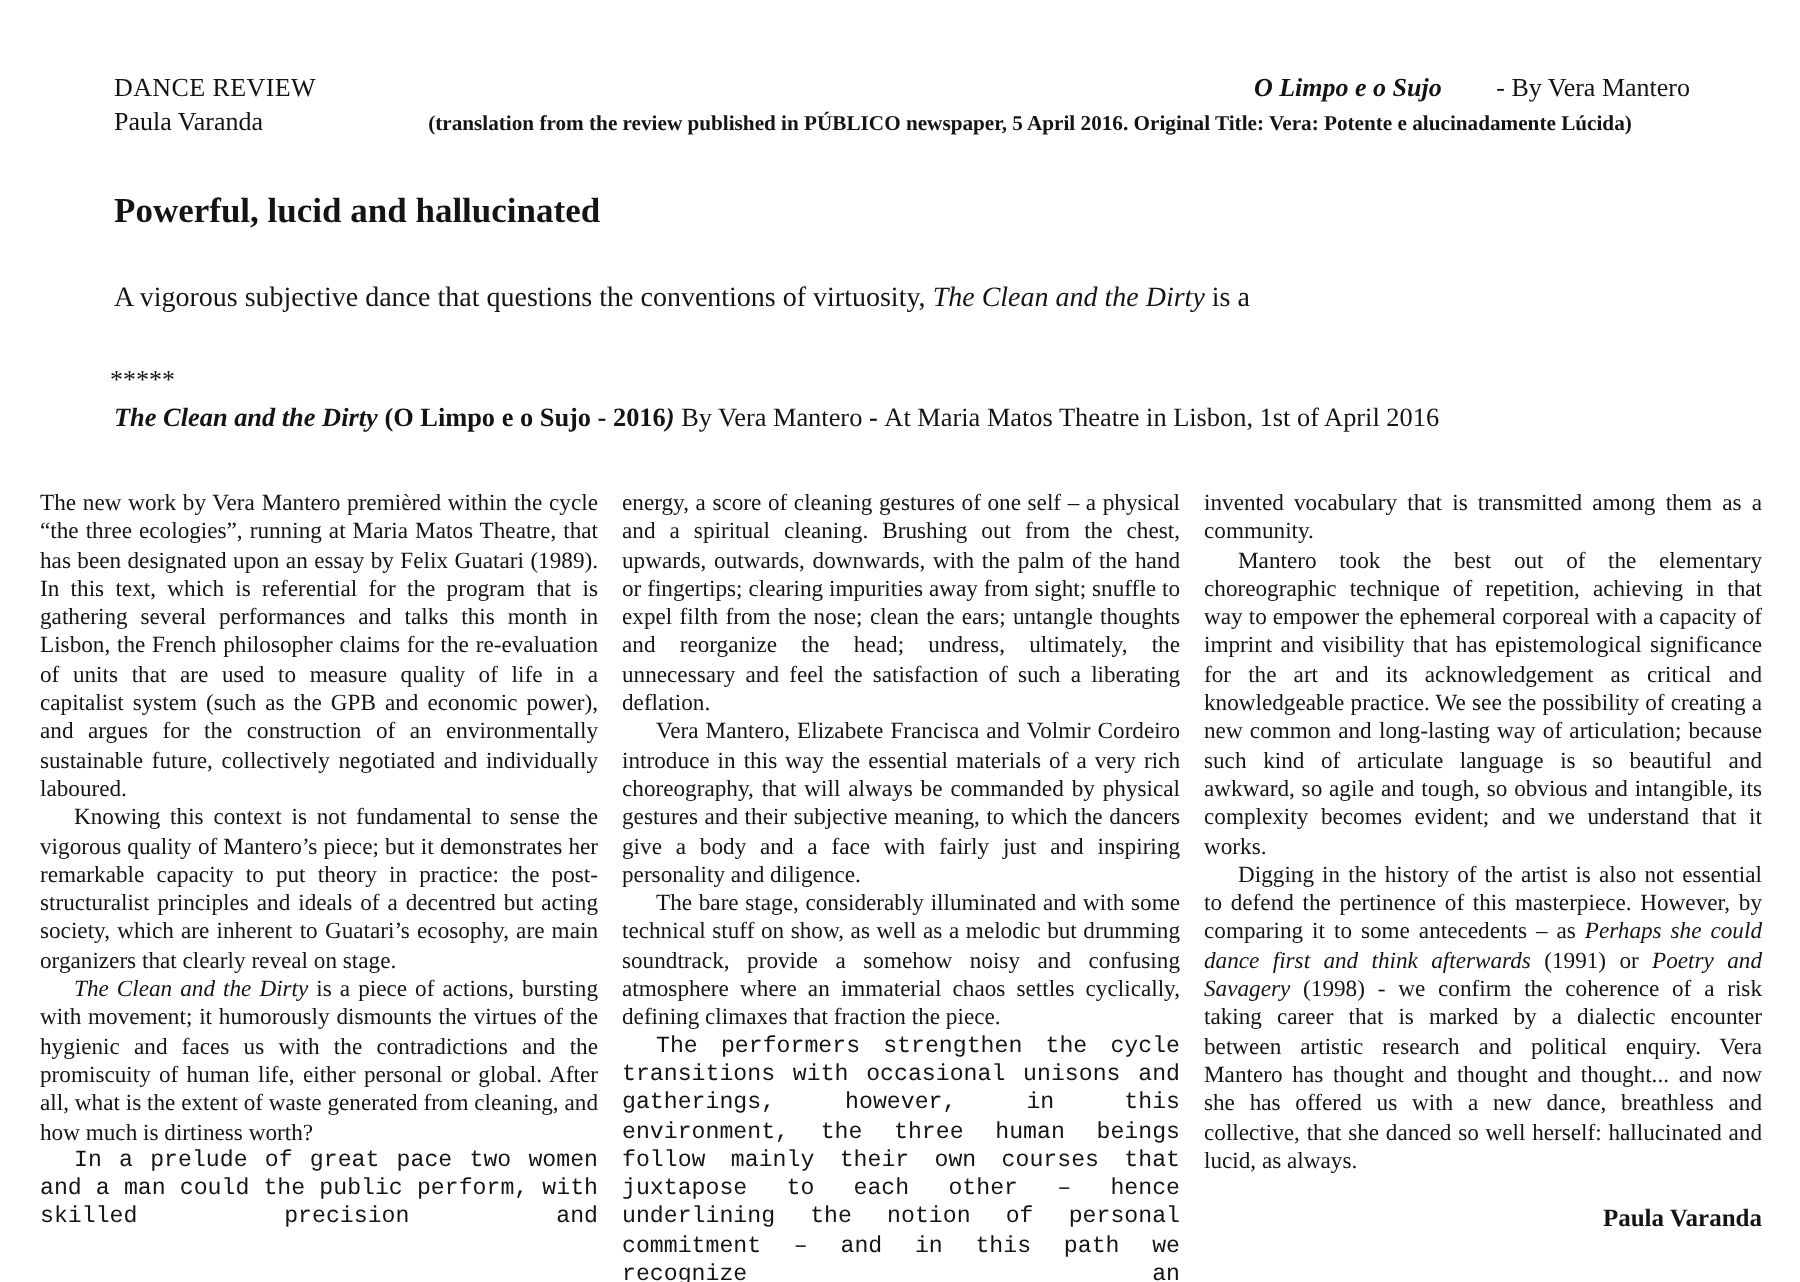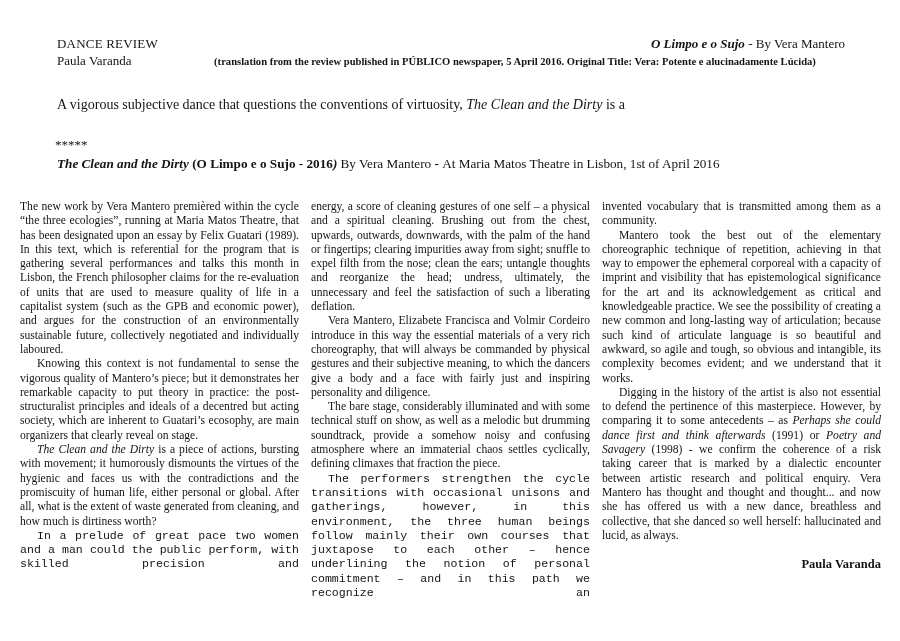--- a/index.html
+++ b/index.html
@@ -16,21 +16,21 @@
   .header { margin: 36px 55px 0 57px; }
   .hrow1 {
     display: flex;
     justify-content: space-between;
     align-items: baseline;
     font-size: 13px;
     line-height: 16px;
   }
   .kicker { letter-spacing: 0.2px; }
   .work-title { font-weight: bold; font-style: italic; }
-  .work-title-suffix { font-weight: normal; font-style: normal; }
+  .work-title-suffix { font-weight: normal; font-style: normal; margin-left: 24px; }
   .hrow2 {
     display: flex;
     align-items: baseline;
     margin-top: 1px;
     font-size: 13px;
     line-height: 16px;
   }
   .author { flex: 0 0 128px; }
   .translation-note {
     flex: 1;
@@ -93,20 +93,21 @@
     <div class="hrow1">
       <span class="kicker">DANCE REVIEW</span>
       <span><span class="work-title">O Limpo e o Sujo</span><span class="work-title-suffix"> - By Vera Mantero</span></span>
     </div>
     <div class="hrow2">
       <span class="author">Paula Varanda</span>
       <span class="translation-note">(translation from the review published in PÚBLICO newspaper, 5 April 2016. Original Title: Vera: Potente e alucinadamente Lúcida)</span>
     </div>
   </div>
 
+  <div class="headline">Powerful, lucid and hallucinated</div>
 
   <div class="standfirst">
     <div><span>A vigorous subjective dance that questions the conventions of virtuosity, </span><span class="seg-i">The Clean and the Dirty</span><span> is a</span></div>
   </div>
 
   <div class="stars">*****</div>
 
   <div class="byline"><span class="seg-i seg-b">The Clean and the Dirty</span><span class="seg-b"> (</span><span class="seg-b">O Limpo e o Sujo - 2016</span><span class="seg-i seg-b">)</span><span> By Vera Mantero </span><span class="seg-b">- </span><span>At Maria Matos Theatre in Lisbon, 1st of April 2016</span></div>
 
   <div class="columns">

